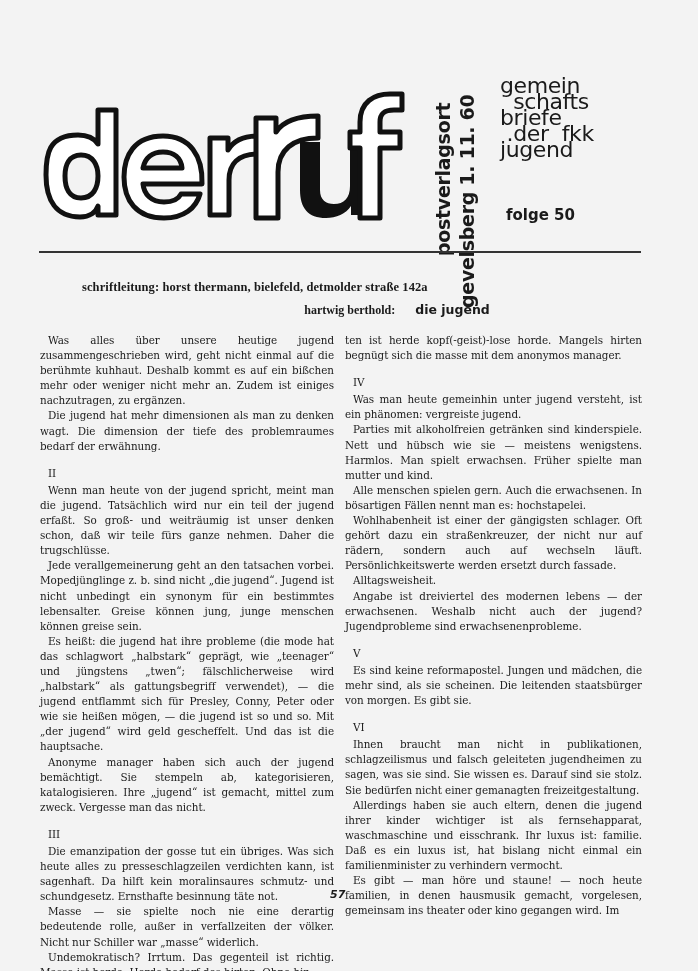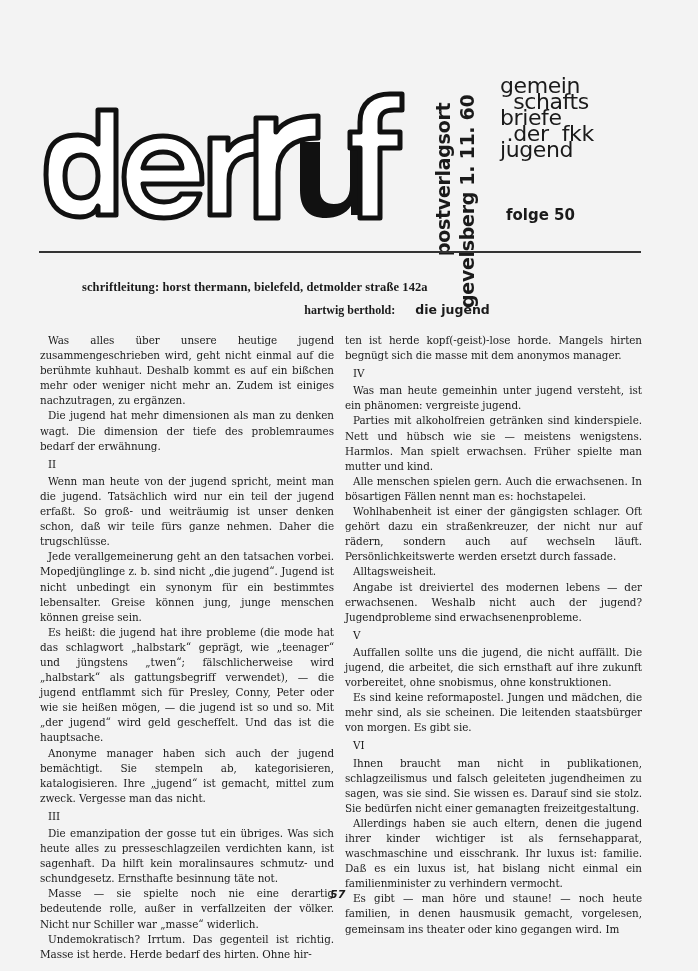--- a/index.html
+++ b/index.html
@@ -44,21 +44,21 @@
     .byline .author { font-family: "Liberation Serif", serif; font-size: 12px; font-weight: bold; }
     .byline .title { font-family: "DejaVu Sans", sans-serif; font-size: 12.5px; font-weight: bold; margin-left: 16px; }
     .col {
       position: absolute; top: 333px; font-family: "DejaVu Serif", serif; font-size: 10.4px;
       line-height: 15.1px; text-align: justify; letter-spacing: -0.05px;
     }
     .col-left { left: 40px; width: 294px; }
     .col-right { left: 345px; width: 297px; }
     .col p { margin: 0; text-indent: 8px; }
     .col p.first-no-indent { text-indent: 0; }
-    .col .sec { margin: 3px 0 2px 0; text-indent: 8px; }
+    .col .sec { margin: 12px 0 2px 0; text-indent: 8px; }
     .pagenum {
       position: absolute; left: 330px; top: 888px; font-family: "DejaVu Sans", sans-serif;
       font-weight: bold; font-style: italic; font-size: 11px;
     }
   </style>
 </head>
 <body>
 
 <div class="masthead">
   <div class="logo">
@@ -123,21 +123,20 @@
 <div class="col col-right" id="col-right">
     <p class="first-no-indent">ten ist herde kopf(-geist)-lose horde. Mangels hirten begnügt sich die masse mit dem anonymos manager.</p>
     <p class="sec">IV</p>
     <p>Was man heute gemeinhin unter jugend versteht, ist ein phänomen: vergreiste jugend.</p>
     <p>Parties mit alkoholfreien getränken sind kinderspiele. Nett und hübsch wie sie — meistens wenigstens. Harmlos. Man spielt erwachsen. Früher spielte man mutter und kind.</p>
     <p>Alle menschen spielen gern. Auch die erwachsenen. In bösartigen Fällen nennt man es: hochstapelei.</p>
     <p>Wohlhabenheit ist einer der gängigsten schlager. Oft gehört dazu ein straßenkreuzer, der nicht nur auf rädern, sondern auch auf wechseln läuft. Persönlichkeitswerte werden ersetzt durch fassade.</p>
     <p>Alltagsweisheit.</p>
     <p>Angabe ist dreiviertel des modernen lebens — der erwachsenen. Weshalb nicht auch der jugend? Jugendprobleme sind erwachsenenprobleme.</p>
     <p class="sec">V</p>
-    <p>Auffallen sollte uns die jugend, die nicht auffällt. Die jugend, die arbeitet, die sich ernsthaft auf ihre zukunft vorbereitet, ohne snobismus, ohne konstruktionen.</p>
     <p>Es sind keine reformapostel. Jungen und mädchen, die mehr sind, als sie scheinen. Die leitenden staatsbürger von morgen. Es gibt sie.</p>
     <p class="sec">VI</p>
     <p>Ihnen braucht man nicht in publikationen, schlagzeilismus und falsch geleiteten jugendheimen zu sagen, was sie sind. Sie wissen es. Darauf sind sie stolz. Sie bedürfen nicht einer gemanagten freizeitgestaltung.</p>
     <p>Allerdings haben sie auch eltern, denen die jugend ihrer kinder wichtiger ist als fernsehapparat, waschmaschine und eisschrank. Ihr luxus ist: familie. Daß es ein luxus ist, hat bislang nicht einmal ein familienminister zu verhindern vermocht.</p>
     <p>Es gibt — man höre und staune! — noch heute familien, in denen hausmusik gemacht, vorgelesen, gemeinsam ins theater oder kino gegangen wird. Im</p>
   </div>
 
 <div class="pagenum">57</div>
 
 </body></html>

